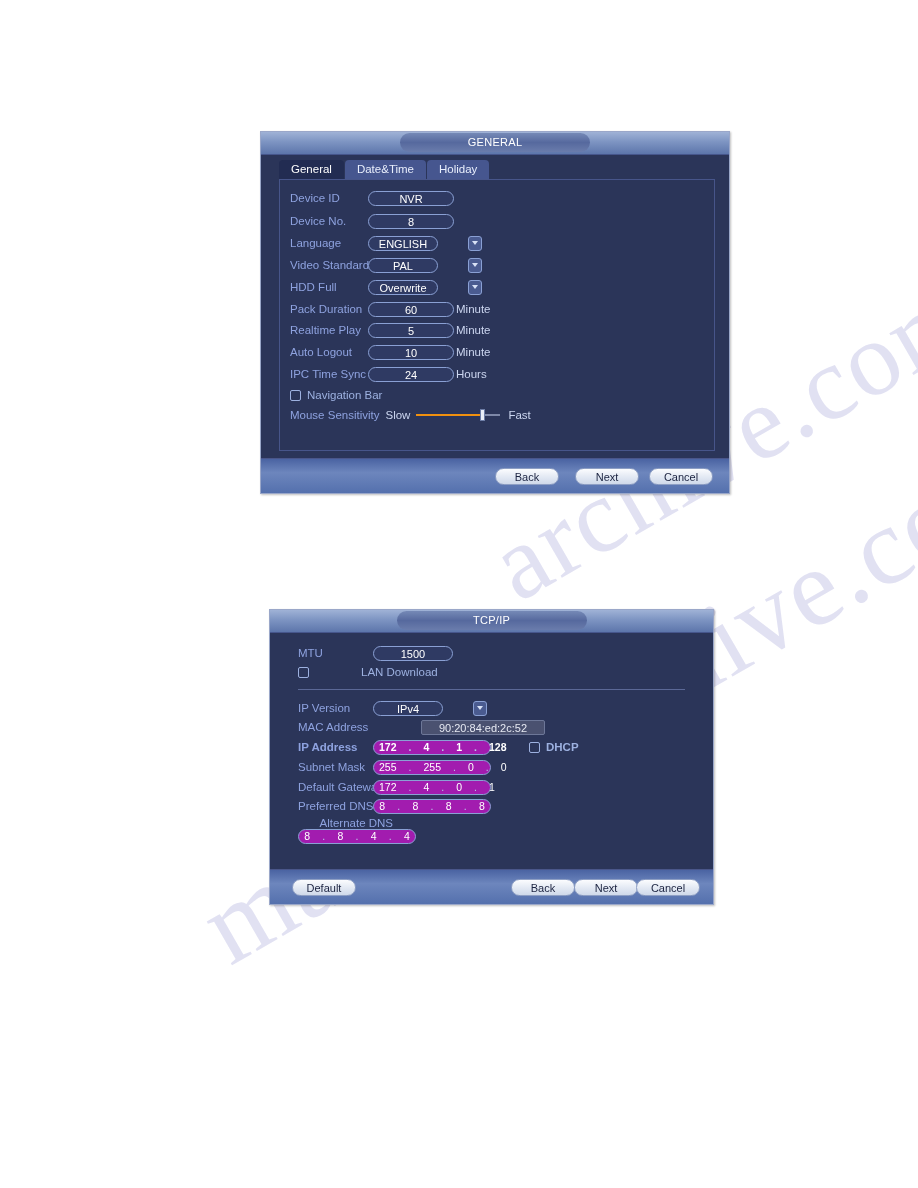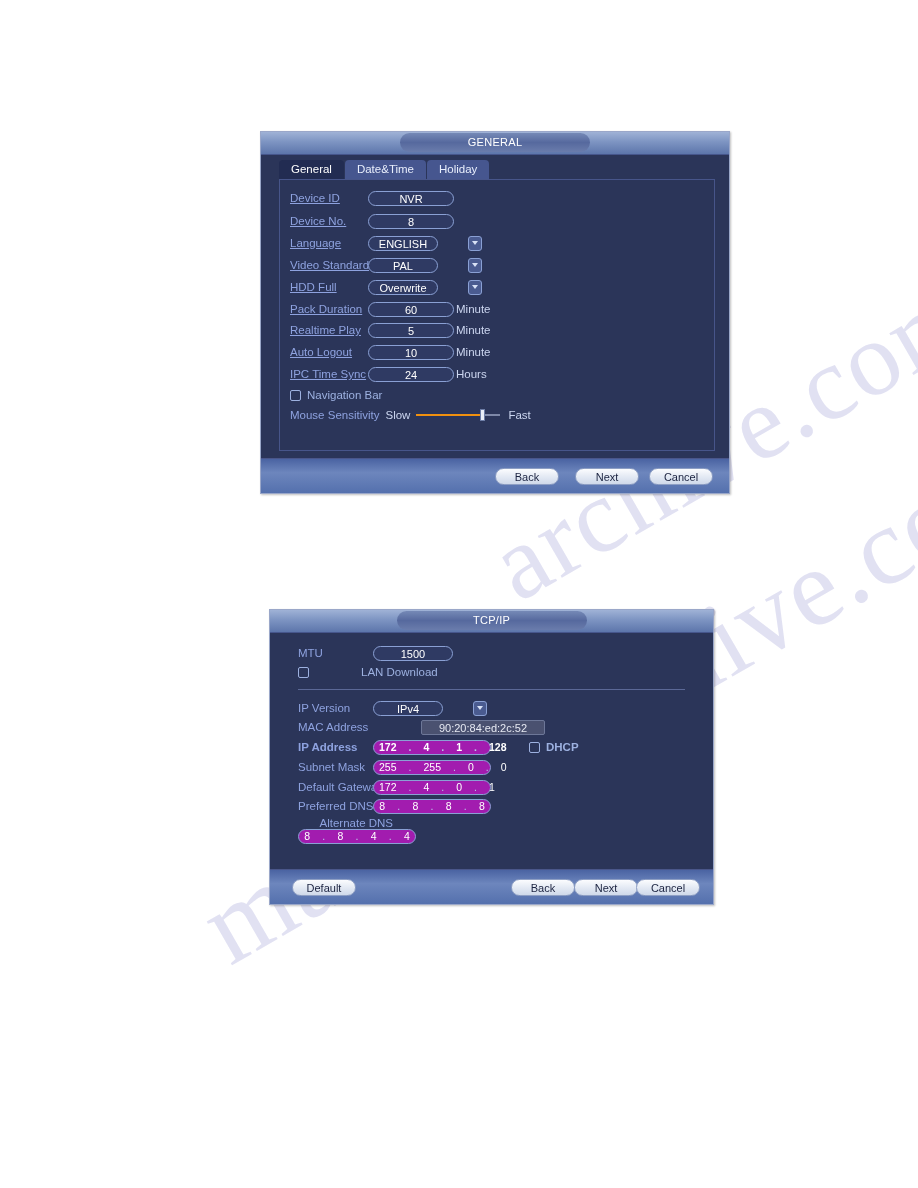--- a/index.html
+++ b/index.html
@@ -105,21 +105,21 @@
     left: 10px;
     display: flex;
     align-items: center;
     height: 18px;
   }
   .lbl {
     color: #8ea2df;
     font-size: 11.5px;
     white-space: nowrap;
   }
-  .lbl.w1 { width: 78px; text-decoration: underline; }
+  .lbl.w1 { width: 78px; }
   .lbl.w2 { width: 75px; }
   .unit {
     color: #ccd6f0;
     font-size: 11.5px;
     margin-left: 2px;
   }
 
   
   .field {
     height: 15px;

